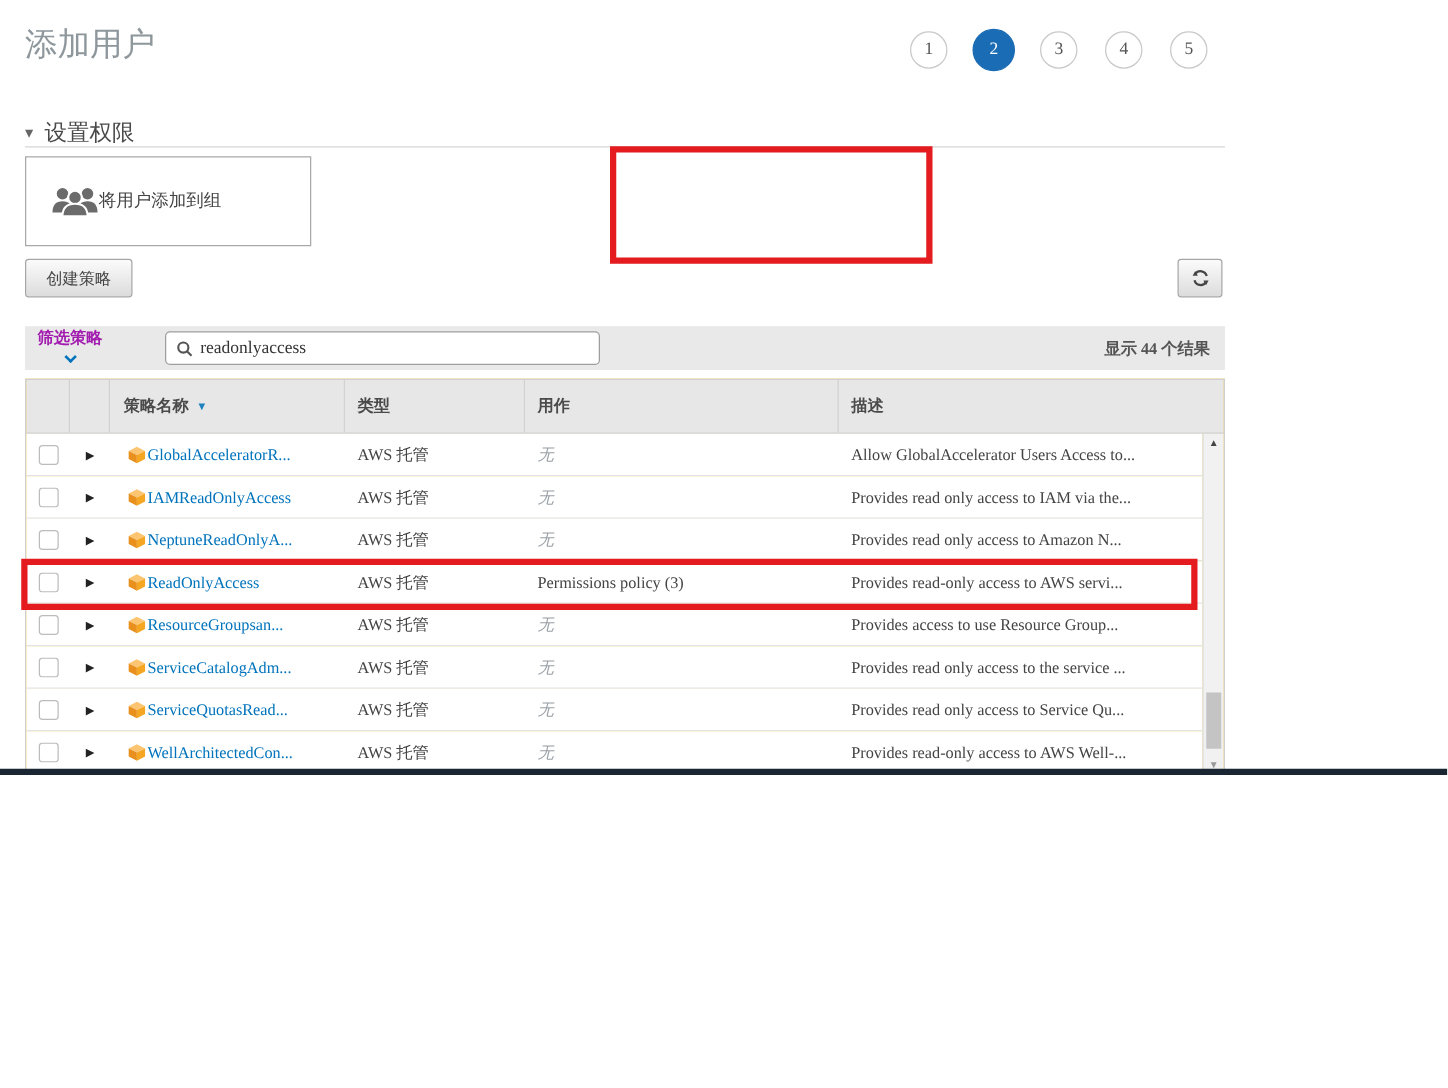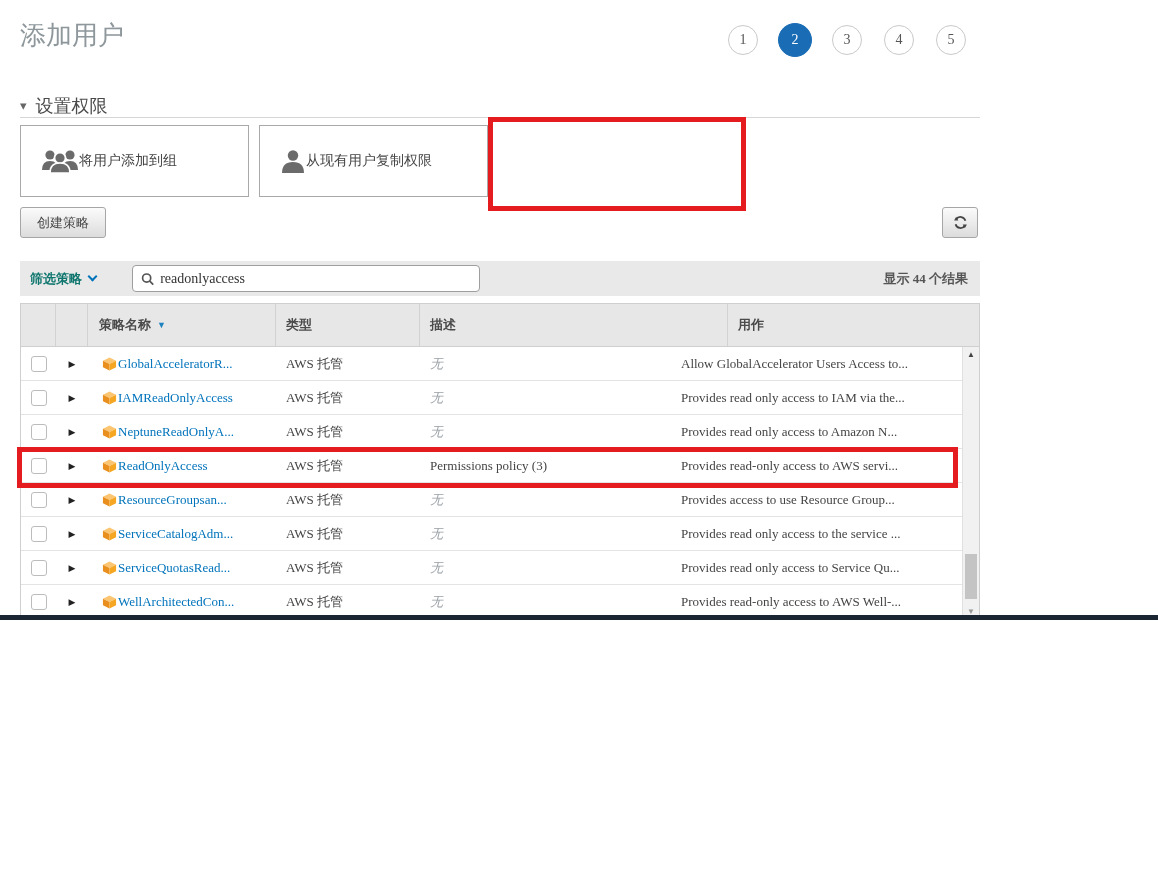--- a/index.html
+++ b/index.html
@@ -45,21 +45,21 @@
     color:#444; font-size:13px; display:flex; align-items:center; justify-content:center; cursor:pointer;
   }
   .btn-create { position:absolute; left:20px; top:207px; width:86px; height:31px; }
   .btn-refresh { position:absolute; left:942px; top:207px; width:36px; height:31px; }
   .btn-refresh svg { display:block; }
 
   
   .filterbar { position:absolute; left:20px; top:261px; width:960px; height:35px; background:#e9e9e9; }
   .filter-label {
     position:absolute; left:10px; top:0; height:35px; display:flex; align-items:center; gap:7px;
-    color:#0f766e; font-weight:bold; font-size:13px; cursor:pointer;
+    color:#a21caf; font-weight:bold; font-size:13px; cursor:pointer;flex-direction:column;
   }
   .chev { width:7px; height:7px; border-right:2px solid #0073bb; border-bottom:2px solid #0073bb; transform:rotate(45deg); margin-top:-4px; }
   .searchbox {
     position:absolute; left:112px; top:4px; width:348px; height:27px; background:#fff;
     border:1px solid #9e9e9e; border-radius:4px; display:flex; align-items:center; padding:0 8px; gap:6px;
   }
   .searchbox input { border:none; outline:none; font-size:14px; color:#333; width:100%; background:transparent; font-family:inherit; }
   .results { position:absolute; right:12px; top:0; height:35px; display:flex; align-items:center; font-size:13px; font-weight:bold; color:#555; }
 
   
@@ -131,29 +131,20 @@
           <circle cx="9" cy="7" r="4.6" fill="#6b6b6b"></circle>
           <path d="M1,22 q0,-9 8,-9 q8,0 8,9 z" fill="#6b6b6b"></path>
           <circle cx="29" cy="7" r="4.6" fill="#6b6b6b"></circle>
           <path d="M21,22 q0,-9 8,-9 q8,0 8,9 z" fill="#6b6b6b"></path>
           <circle cx="19" cy="10" r="5.4" fill="#6b6b6b" stroke="#fff" stroke-width="1.6"></circle>
           <path d="M9,25 q0,-10 10,-10 q10,0 10,10 z" fill="#6b6b6b" stroke="#fff" stroke-width="1.6"></path>
         </svg>
       </span>
       <span class="card-label">将用户添加到组</span>
     </div>
-    <div class="card">
-      <span class="card-icon">
-        <svg width="26" height="26" viewBox="0 0 26 26">
-          <circle cx="13" cy="7.5" r="5.2" fill="#6b6b6b"></circle>
-          <path d="M2,25 q0,-11 11,-11 q11,0 11,11 z" fill="#6b6b6b"></path>
-        </svg>
-      </span>
-      <span class="card-label">从现有用户复制权限</span>
-    </div>
   </div>
   <div class="redbox rb-card"></div>
 
   <div class="btn-gray btn-create">创建策略</div>
   <div class="btn-gray btn-refresh">
     <svg width="15" height="15" viewBox="0 0 16 16">
       <path d="M13.2,6.2 A5.4,5.4 0 0 0 3.4,4.6" fill="none" stroke="#444" stroke-width="1.9"></path>
       <polygon points="1.2,5.9 5.6,5.9 3.4,1.9" fill="#444"></polygon>
       <path d="M2.8,9.8 A5.4,5.4 0 0 0 12.6,11.4" fill="none" stroke="#444" stroke-width="1.9"></path>
       <polygon points="14.8,10.1 10.4,10.1 12.6,14.1" fill="#444"></polygon>
@@ -177,22 +168,22 @@
 
   <div class="tbl">
     <div class="thead">
       <div class="th c0"></div>
       <div class="th c1"></div>
       <div class="th c2">
         <span>策略名称</span>
         <span class="sort-arrow">▼</span>
       </div>
       <div class="th c3">类型</div>
+      <div class="th c4">用作</div>
       <div class="th c5">描述</div>
-      <div class="th c4">用作</div>
     </div>
     <div class="tbody">
   <div class="trow">
     <div class="c c0">
             <span class="checkbox"></span>
           </div>
     <div class="c c1">
             <span class="expand">▶</span>
           </div>
     <div class="c c2">

